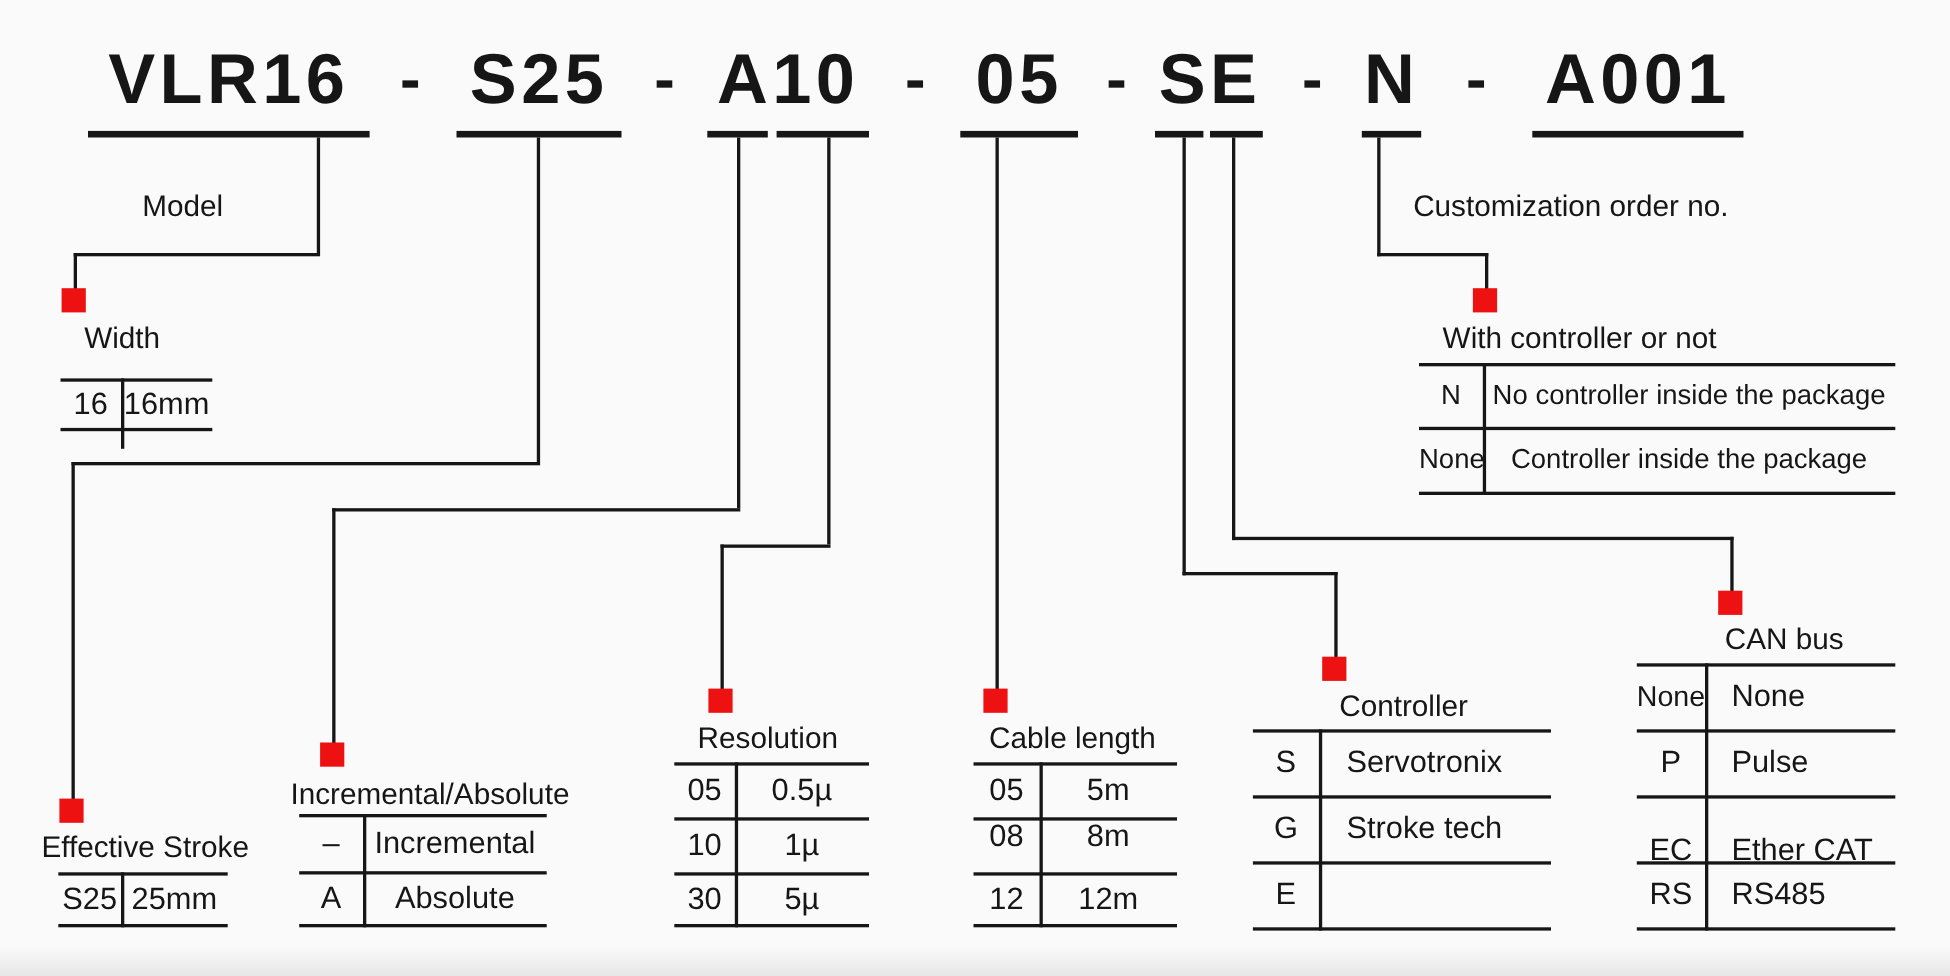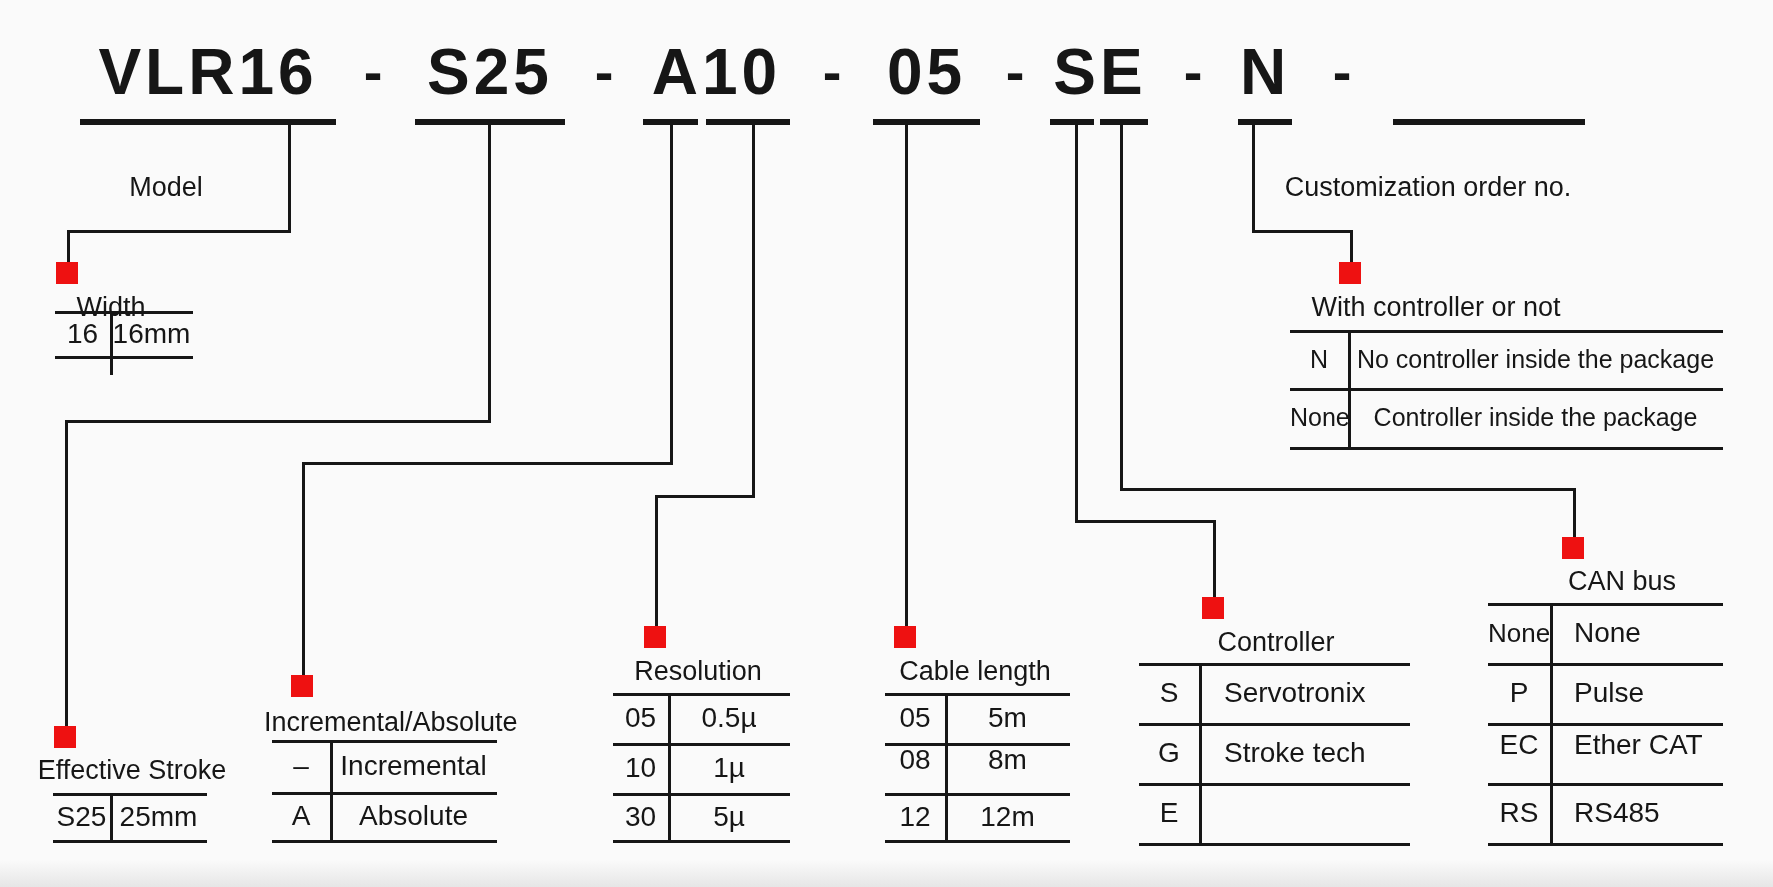--- a/index.html
+++ b/index.html
@@ -48,20 +48,23 @@
     </div>
   <div class="tseg" style="left:873px;width:107px">
       <span>05</span>
     </div>
   <div class="tseg" style="left:1050px;width:100px">
       <span>SE</span>
     </div>
   <div class="tseg" style="left:1238px;width:54px">
       <span>N</span>
     </div>
+  <div class="tseg" style="left:1393px;width:192px">
+      <span>A001</span>
+    </div>
 
   <div class="tdash" style="left:353px">-</div>
   <div class="tdash" style="left:584px">-</div>
   <div class="tdash" style="left:812px">-</div>
   <div class="tdash" style="left:995px">-</div>
   <div class="tdash" style="left:1173px">-</div>
   <div class="tdash" style="left:1322px">-</div>
 
   <div class="ul" style="left:80px;width:256px"></div>
   <div class="ul" style="left:415px;width:150px"></div>
@@ -115,21 +118,21 @@
   <div class="lbl" style="left:1268px;top:172px;width:320px">Customization order no.</div>
   <div class="lbl" style="left:51px;top:292px;width:120px">Width</div>
   <div class="lbl" style="left:1276px;top:292px;width:320px">With controller or not</div>
   <div class="lbl" style="left:1512px;top:566px;width:220px">CAN bus</div>
   <div class="lbl" style="left:1166px;top:627px;width:220px">Controller</div>
   <div class="lbl" style="left:598px;top:656px;width:200px">Resolution</div>
   <div class="lbl" style="left:865px;top:656px;width:220px">Cable length</div>
   <div class="lbl" style="left:22px;top:755px;width:220px">Effective Stroke</div>
   <div class="lbl" style="left:264px;top:707px;width:240px">Incremental/Absolute</div>
 
-  <div class="tbl" style="left:55px;top:311px;width:138px;height:64px">
+  <div class="tbl" style="left:55px;top:344px;width:138px;height:64px">
     <div class="h" style="top:0"></div>
     <div class="h" style="top:45px"></div>
     <div class="v" style="left:55px"></div>
     <div class="row" style="top:0;height:45px">
       <div class="c1" style="width:55px">16</div>
       <div class="c2">16mm</div>
     </div>
   </div>
 
   <div class="tbl" style="left:53px;top:793px;width:154px;height:50px">
@@ -239,21 +242,21 @@
     <div class="h" style="top:240px"></div>
     <div class="v" style="left:62px"></div>
     <div class="row" style="top:0;height:60px">
       <div class="c1" style="width:62px;font-size:26px">None</div>
       <div class="c2 left" style="padding-left:24px">None</div>
     </div>
     <div class="row" style="top:60px;height:60px">
       <div class="c1" style="width:62px">P</div>
       <div class="c2 left" style="padding-left:24px">Pulse</div>
     </div>
-    <div class="row" style="top:104px;height:76px">
+    <div class="row" style="top:132px;height:76px">
       <div class="c1" style="width:62px">EC</div>
       <div class="c2 left" style="padding-left:24px">Ether CAT</div>
     </div>
     <div class="row" style="top:180px;height:60px">
       <div class="c1" style="width:62px">RS</div>
       <div class="c2 left" style="padding-left:24px">RS485</div>
     </div>
   </div>
 
 </div>

